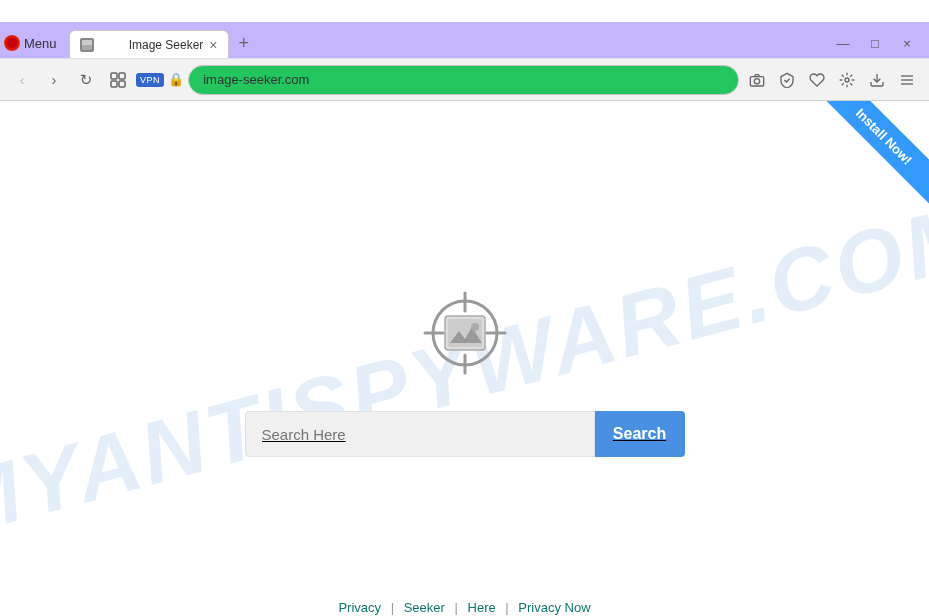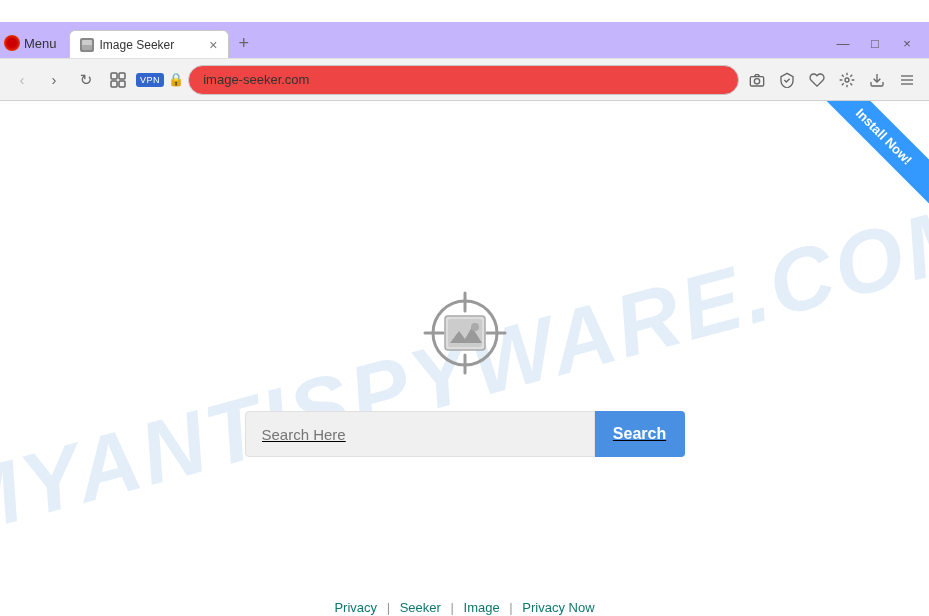--- a/index.html
+++ b/index.html
@@ -77,20 +77,21 @@
       top: 2px; left: 2px; right: 2px; bottom: 6px;
       background: #ccc;
       border-radius: 1px;
     }
     .tab-label {
       flex: 1;
       white-space: nowrap;
       overflow: hidden;
       text-overflow: ellipsis;
       font-size: 12px;
+      text-align: right;
     }
     .tab-close {
       cursor: pointer;
       color: #777;
       font-size: 14px;
       line-height: 1;
     }
     .new-tab-btn {
       margin-left: 4px;
       font-size: 18px;
@@ -138,21 +139,21 @@
       color: #fff;
       font-size: 9px;
       font-weight: normal;
       padding: 2px 4px;
       border-radius: 3px;
       letter-spacing: 0.5px;
     }
     .lock-icon { color: #666; font-size: 13px; }
     .address-bar {
       flex: 1;
-      background: #ef4444;
+      background: #22c55e;
       border: 1px solid #c8c8c8;
       border-radius: 20px;
       padding: 4px 14px;
       font-size: 13px;
       color: #333;
       height: 30px;
       display: flex;
       align-items: center;
     }
     .right-nav-icons {
@@ -401,18 +402,18 @@
   <div class="search-area">
     <input class="search-input" type="text" placeholder="Search Here" style="">
     <button class="search-btn">Search</button>
   </div>
 
   <div class="page-footer">
     <a href="#">Privacy</a>
     <span class="footer-sep">|</span>
     <a href="#">Seeker</a>
     <span class="footer-sep">|</span>
-    <a href="#">Image</a>
+    <a href="#">Here</a>
     <span class="footer-sep">|</span>
     <a href="#">Privacy Now</a>
   </div>
 
 </div>
 
 </body></html>

